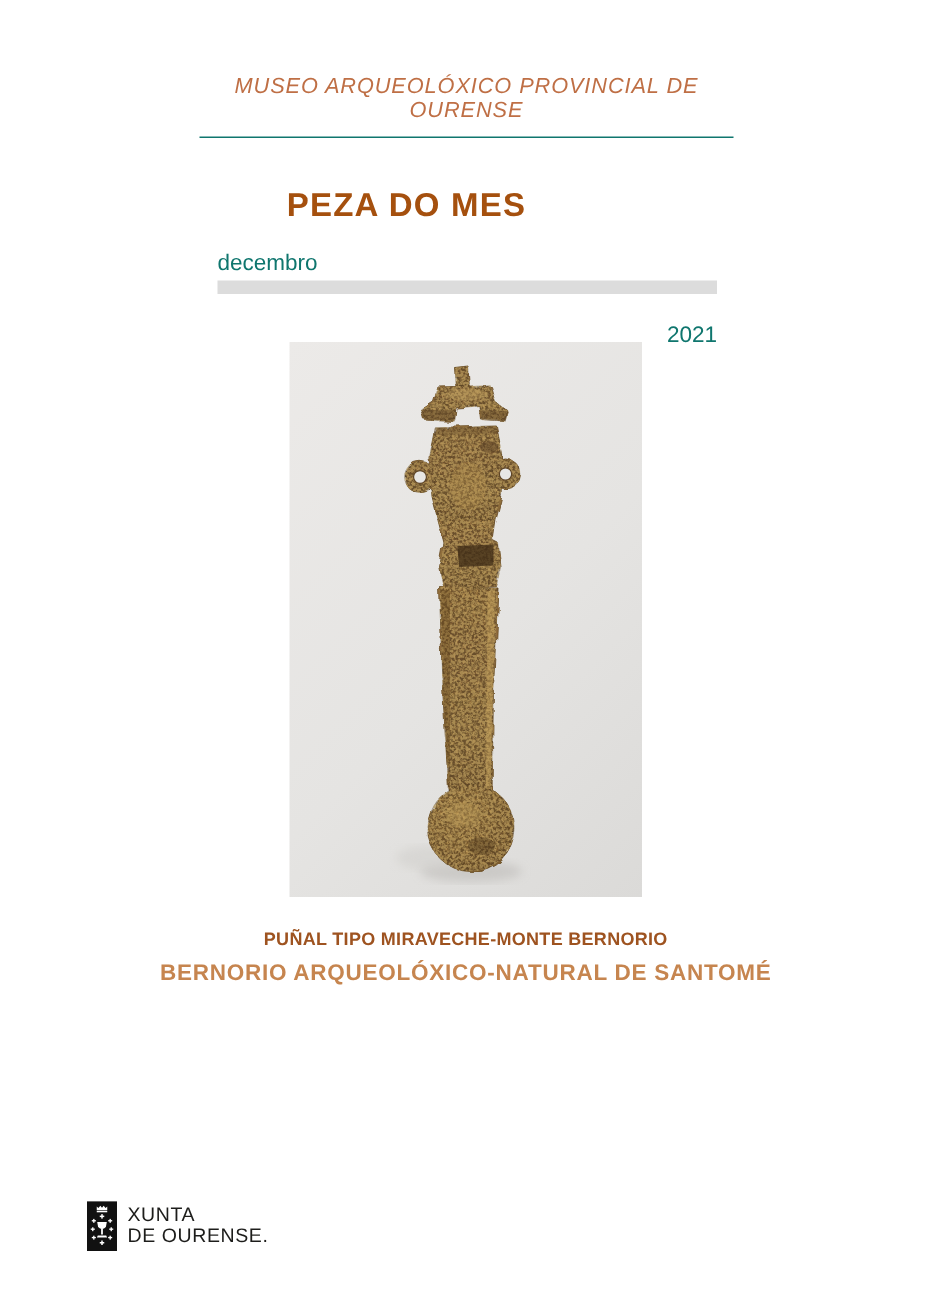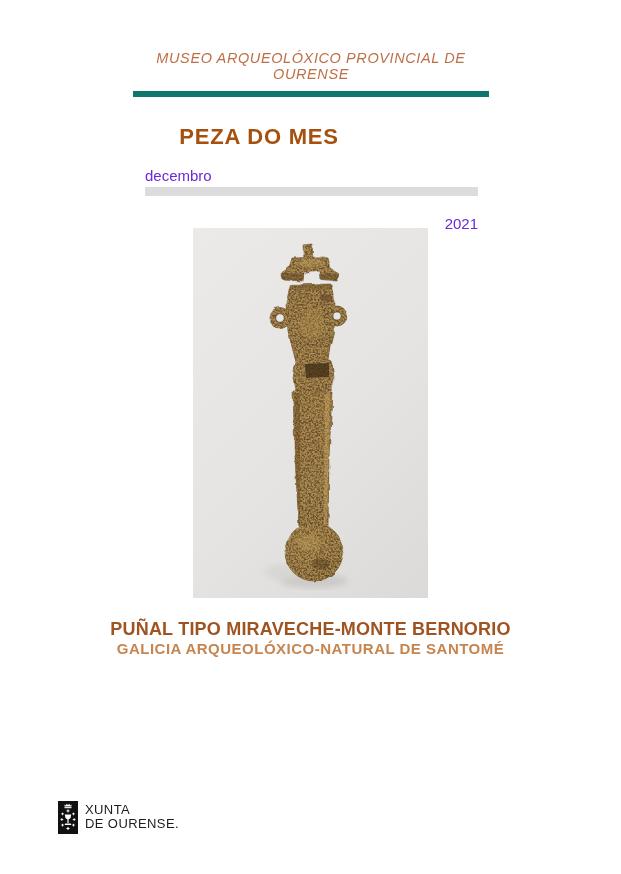--- a/index.html
+++ b/index.html
@@ -6,51 +6,51 @@
   body{
     width:621px;height:874px;background:#ffffff;position:relative;overflow:hidden;
     font-family:"Liberation Sans", sans-serif;
   }
   .abs{position:absolute;}
 
   
   .museum-header{
     left:133px;top:50px;width:356px;text-align:center;
     font-style:italic;font-size:14.5px;letter-spacing:0.6px;
-    color:#bf6f45;padding-bottom:9px;border-bottom:6px solid #0f766e;
+    color:#bf6f45;padding-bottom:9px;border-bottom:1px solid #0f766e;
   }
 
   
   .page-title{
     left:0;top:124px;width:518px;text-align:center;
-    font-size:22px;font-weight:bold;letter-spacing:0.8px;color:#a5500e;
+    font-size:22px;font-weight:bold;letter-spacing:0.8px;color:#a5500e;padding-left:12px;
   }
 
   
   .issue-row{
     left:145px;top:167px;width:333px;height:19px;
-    font-size:15px;color:#6d28d9;
+    font-size:15px;color:#0f766e;
   }
   .issue-month{position:absolute;left:0;top:0;}
   .issue-year{position:absolute;right:0;top:0;margin-top:48px;}
   .issue-bar{
     left:145px;top:187px;width:333px;height:9px;background:#dcdcdc;
   }
 
   
   .artifact-photo{
     left:193px;top:228px;width:235px;height:370px;
     background:linear-gradient(135deg,#eceae8 0%,#e5e4e2 55%,#dbdad8 100%);
   }
   .artifact-photo svg{display:block;}
 
   
   .caption-primary{
     left:0;top:619px;width:621px;text-align:center;
-    font-size:18px;font-weight:bold;letter-spacing:0.2px;color:#9e5320;
+    font-size:12px;font-weight:bold;letter-spacing:0.2px;color:#9e5320;
   }
   .caption-secondary{
     left:0;top:640px;width:621px;text-align:center;
     font-size:15px;font-weight:bold;letter-spacing:0.5px;color:#c6854f;
   }
 
   
   .footer-logo{
     left:58px;top:800px;height:34px;display:flex;align-items:center;gap:7px;
   }
@@ -160,21 +160,21 @@
       <ellipse cx="116" cy="315" rx="12" ry="8" fill="#bb9a58" opacity="0.35"></ellipse>
       <ellipse cx="128" cy="336" rx="9" ry="6" fill="#4a3419" opacity="0.4"></ellipse>
     </g>
 
     <circle cx="87" cy="90" r="4.3" fill="#e7e6e4" stroke="#5f4526" stroke-width="0.8"></circle>
     <circle cx="144" cy="88" r="4.1" fill="#e7e6e4" stroke="#5f4526" stroke-width="0.8"></circle>
   </svg>
 </div>
 
 <div class="abs caption-primary">PUÑAL TIPO MIRAVECHE-MONTE BERNORIO</div>
-<div class="abs caption-secondary">GALICIA ARQUEOLÓXICO-NATURAL DE SANTOMÉ</div>
+<div class="abs caption-secondary">BERNORIO ARQUEOLÓXICO-NATURAL DE SANTOMÉ</div>
 
 <div class="abs footer-logo">
   <svg class="emblem" width="20" height="33" viewBox="0 0 20 33" xmlns="http://www.w3.org/2000/svg">
     <rect x="0" y="0" width="20" height="33" fill="#111111"></rect>
     <g fill="#ffffff">
 
       <path d="M6.5,5.6 L6.5,3.4 L7.6,4.4 L8.9,2.8 L10,4.2 L11.1,2.8 L12.4,4.4 L13.5,3.4 L13.5,5.6 Z"></path>
       <rect x="6.5" y="6.1" width="7" height="1.1"></rect>
 
       <rect x="9.5" y="8.4" width="1" height="3"></rect>

